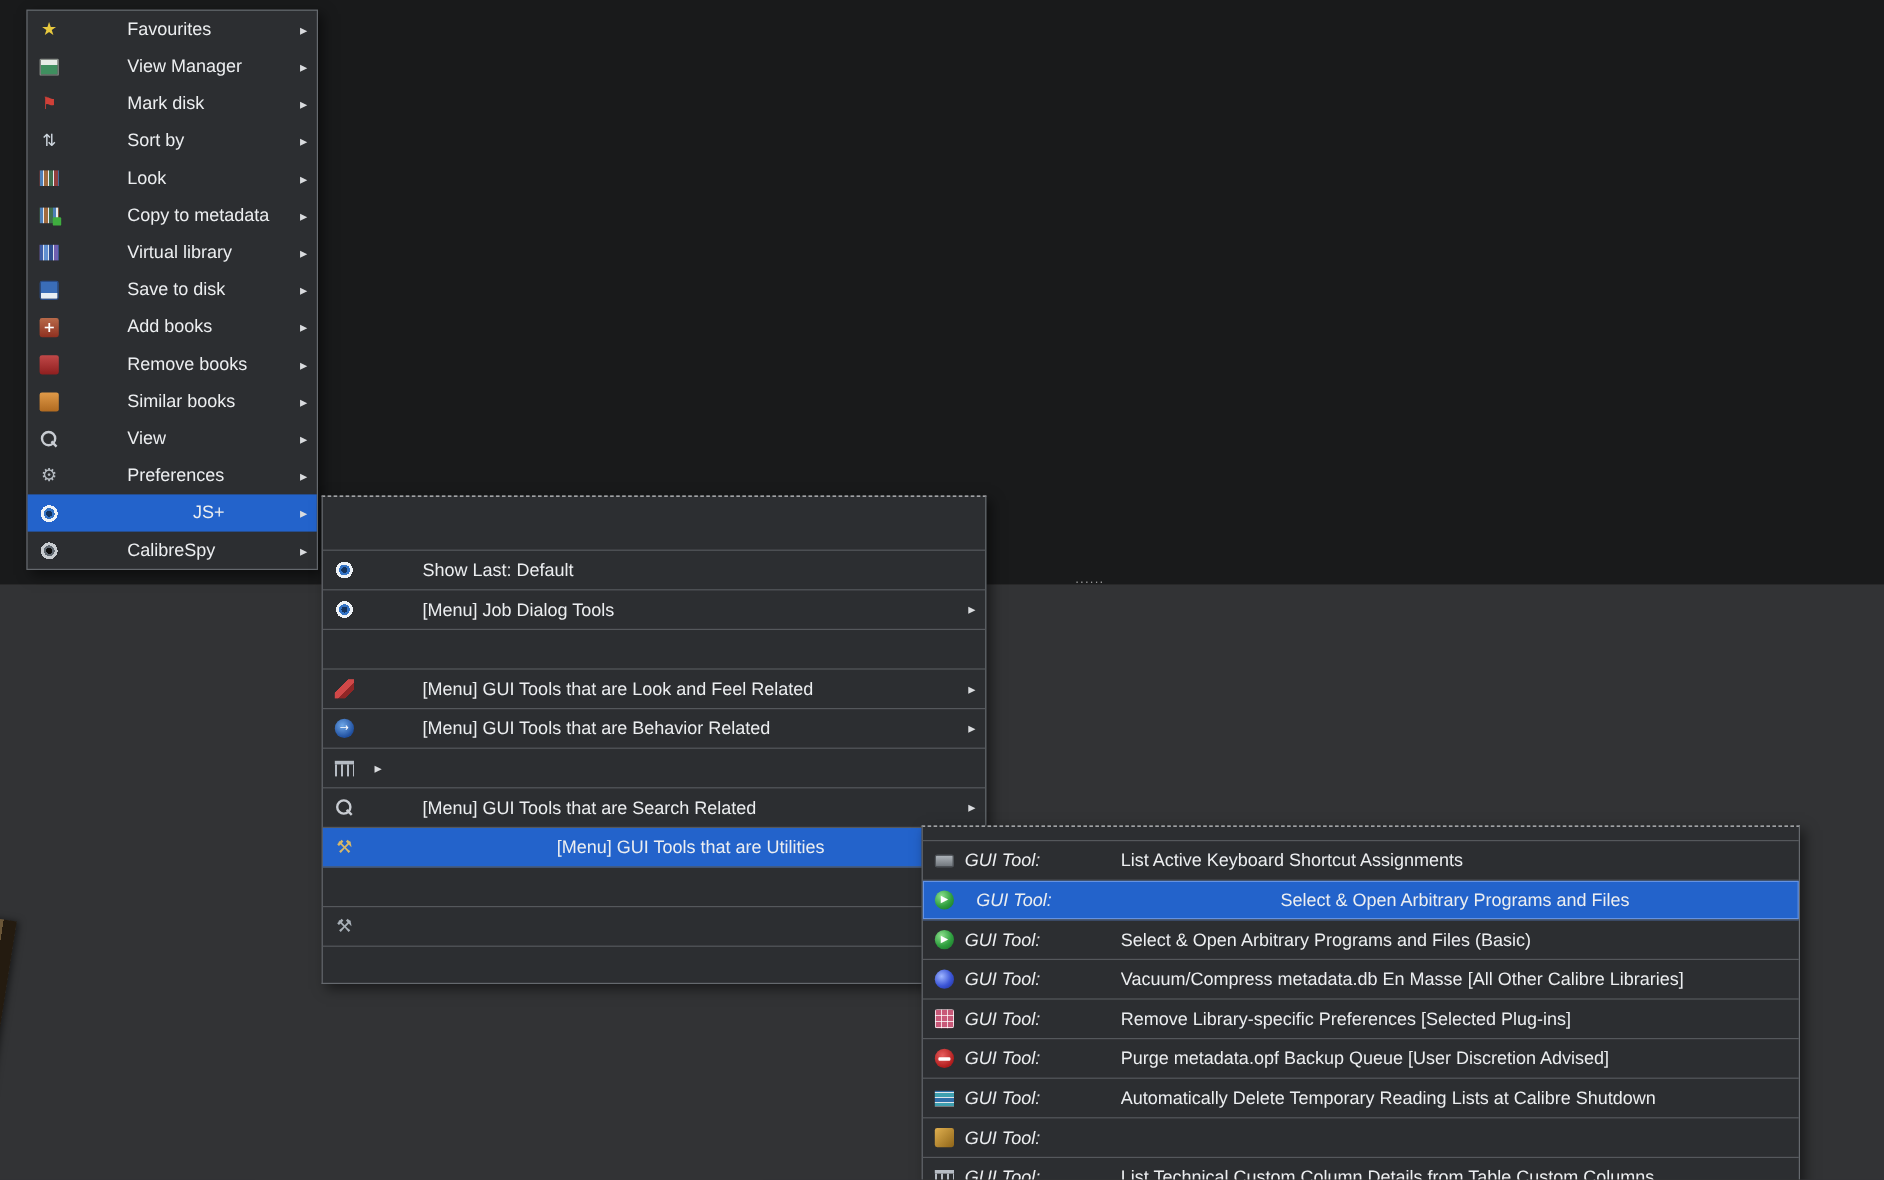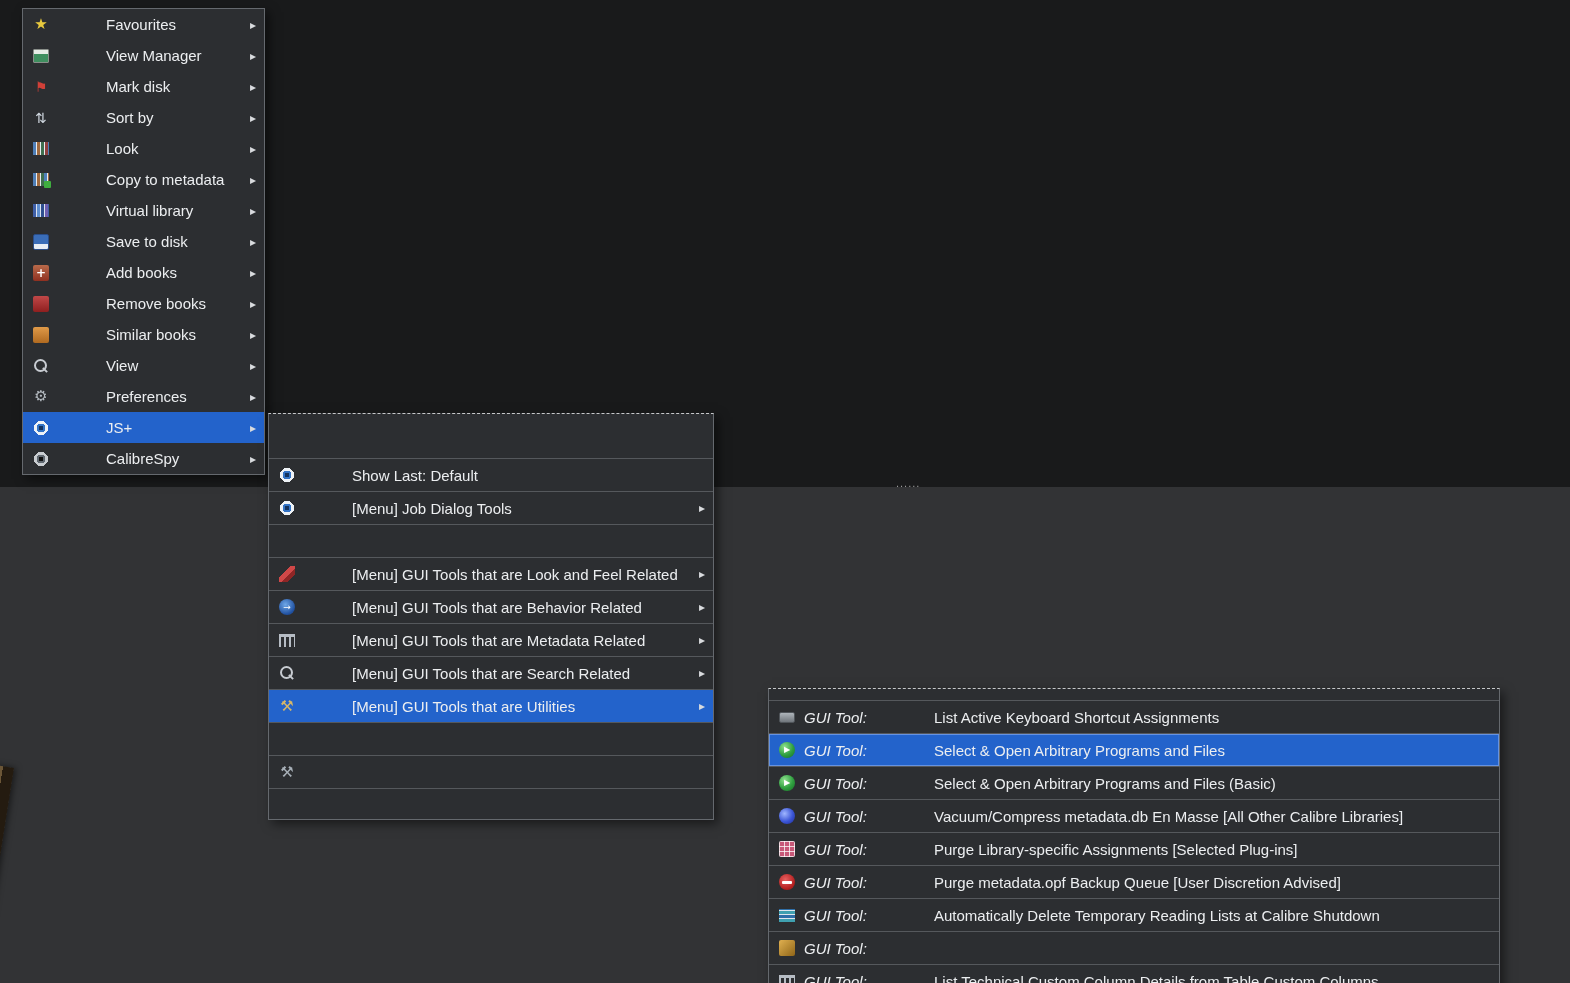--- a/index.html
+++ b/index.html
@@ -38,21 +38,21 @@
   .menu1 .row { height: 31px; }
   .menu2 .row, .menu3 .row { height: 33px; border-bottom: 1px solid #55585c; }
   .sp { border-bottom: 1px solid #55585c; }
   .sp-top2 { height: 45px; }
   .sp-mid2 { height: 33px; }
   .sp-bot2 { height: 30px; border-bottom: none; }
   .sp-top3 { height: 12px; }
 
   .lbl { flex: 1; overflow: hidden; margin-left: 48px; }
   .arrow { margin-left: 8px; color: #d9dbde; font-size: 12px; font-family: "DejaVu Sans", sans-serif; }
-  .sel { background: #2363cb; }
+  .sel { background: #2363cb; text-align: center; }
   .menu3 .sel { box-shadow: inset 0 0 0 1px rgba(180,205,255,.45); }
 
   .prefix { flex: none; width: 82px; font-style: italic; }
 
   
   .ic {
     width: 16px; height: 16px; margin-right: 9px; flex: none;
     display: flex; align-items: center; justify-content: center;
     font-size: 13px; line-height: 1; font-family: "DejaVu Sans", sans-serif;
   }
@@ -84,21 +84,21 @@
   .i-vacuum { border-radius: 50%; background: radial-gradient(circle at 35% 35%, #9fb6ff, #3b55d6 55%, #1c2a8f); }
   .i-grid { border-radius: 2px; background-color: #c85878;
     background-image: repeating-linear-gradient(90deg, rgba(255,255,255,.75) 0 1px, transparent 1px 5px),
                       repeating-linear-gradient(0deg, rgba(255,255,255,.75) 0 1px, transparent 1px 5px); }
   .i-noentry { border-radius: 50%; background: radial-gradient(circle at 40% 35%, #e86060, #b01c1c 70%); position: relative; }
   .i-noentry::after { content: ""; position: absolute; left: 3px; right: 3px; top: 6.5px; height: 3px; background: #fff; border-radius: 1px; }
   .i-stack { height: 13px; background: repeating-linear-gradient(0deg, #3fa0b0 0 3px, #e0e6ec 3px 4px, #2f6fa8 4px 7px, #e0e6ec 7px 8px); }
   .i-gold { border-radius: 2px; background: linear-gradient(135deg, #e0b050, #8f6518); }
 
   .menu1 { left: 22px; top: 8px; width: 243px; }
-  .menu2 { left: 268px; top: 413px; width: 446px; }
+  .menu2 { left: 268px; top: 413px; width: 554px; }
   .menu3 { left: 768px; top: 688px; width: 732px; }
 </style>
 </head>
 <body>
 
 <div class="top-dark"></div>
 <div class="splitter-dots">......</div>
 <div class="book"></div>
 
 <div class="menu menu1">
@@ -196,21 +196,20 @@
     <span class="lbl">[Menu] GUI Tools that are Look and Feel Related</span>
     <span class="arrow">▸</span>
   </div>
   <div class="row">
     <span class="ic i-circlearrow">→</span>
     <span class="lbl">[Menu] GUI Tools that are Behavior Related</span>
     <span class="arrow">▸</span>
   </div>
   <div class="row">
     <span class="ic i-columns"></span>
-    <span class="lbl">[Menu] GUI Tools that are Metadata Related</span>
     <span class="arrow">▸</span>
   </div>
   <div class="row">
     <span class="ic i-mag"></span>
     <span class="lbl">[Menu] GUI Tools that are Search Related</span>
     <span class="arrow">▸</span>
   </div>
   <div class="row sel">
     <span class="ic i-tools">⚒</span>
     <span class="lbl">[Menu] GUI Tools that are Utilities</span>
@@ -241,21 +240,21 @@
     <span class="lbl">Select &amp; Open Arbitrary Programs and Files (Basic)</span>
   </div>
   <div class="row">
     <span class="ic i-vacuum"></span>
     <span class="prefix">GUI Tool:</span>
     <span class="lbl">Vacuum/Compress metadata.db En Masse [All Other Calibre Libraries]</span>
   </div>
   <div class="row">
     <span class="ic i-grid"></span>
     <span class="prefix">GUI Tool:</span>
-    <span class="lbl">Purge Library-specific Assignments [Selected Plug-ins]</span>
+    <span class="lbl">Remove Library-specific Preferences [Selected Plug-ins]</span>
   </div>
   <div class="row">
     <span class="ic i-noentry"></span>
     <span class="prefix">GUI Tool:</span>
     <span class="lbl">Purge metadata.opf Backup Queue [User Discretion Advised]</span>
   </div>
   <div class="row">
     <span class="ic i-stack"></span>
     <span class="prefix">GUI Tool:</span>
     <span class="lbl">Automatically Delete Temporary Reading Lists at Calibre Shutdown</span>

